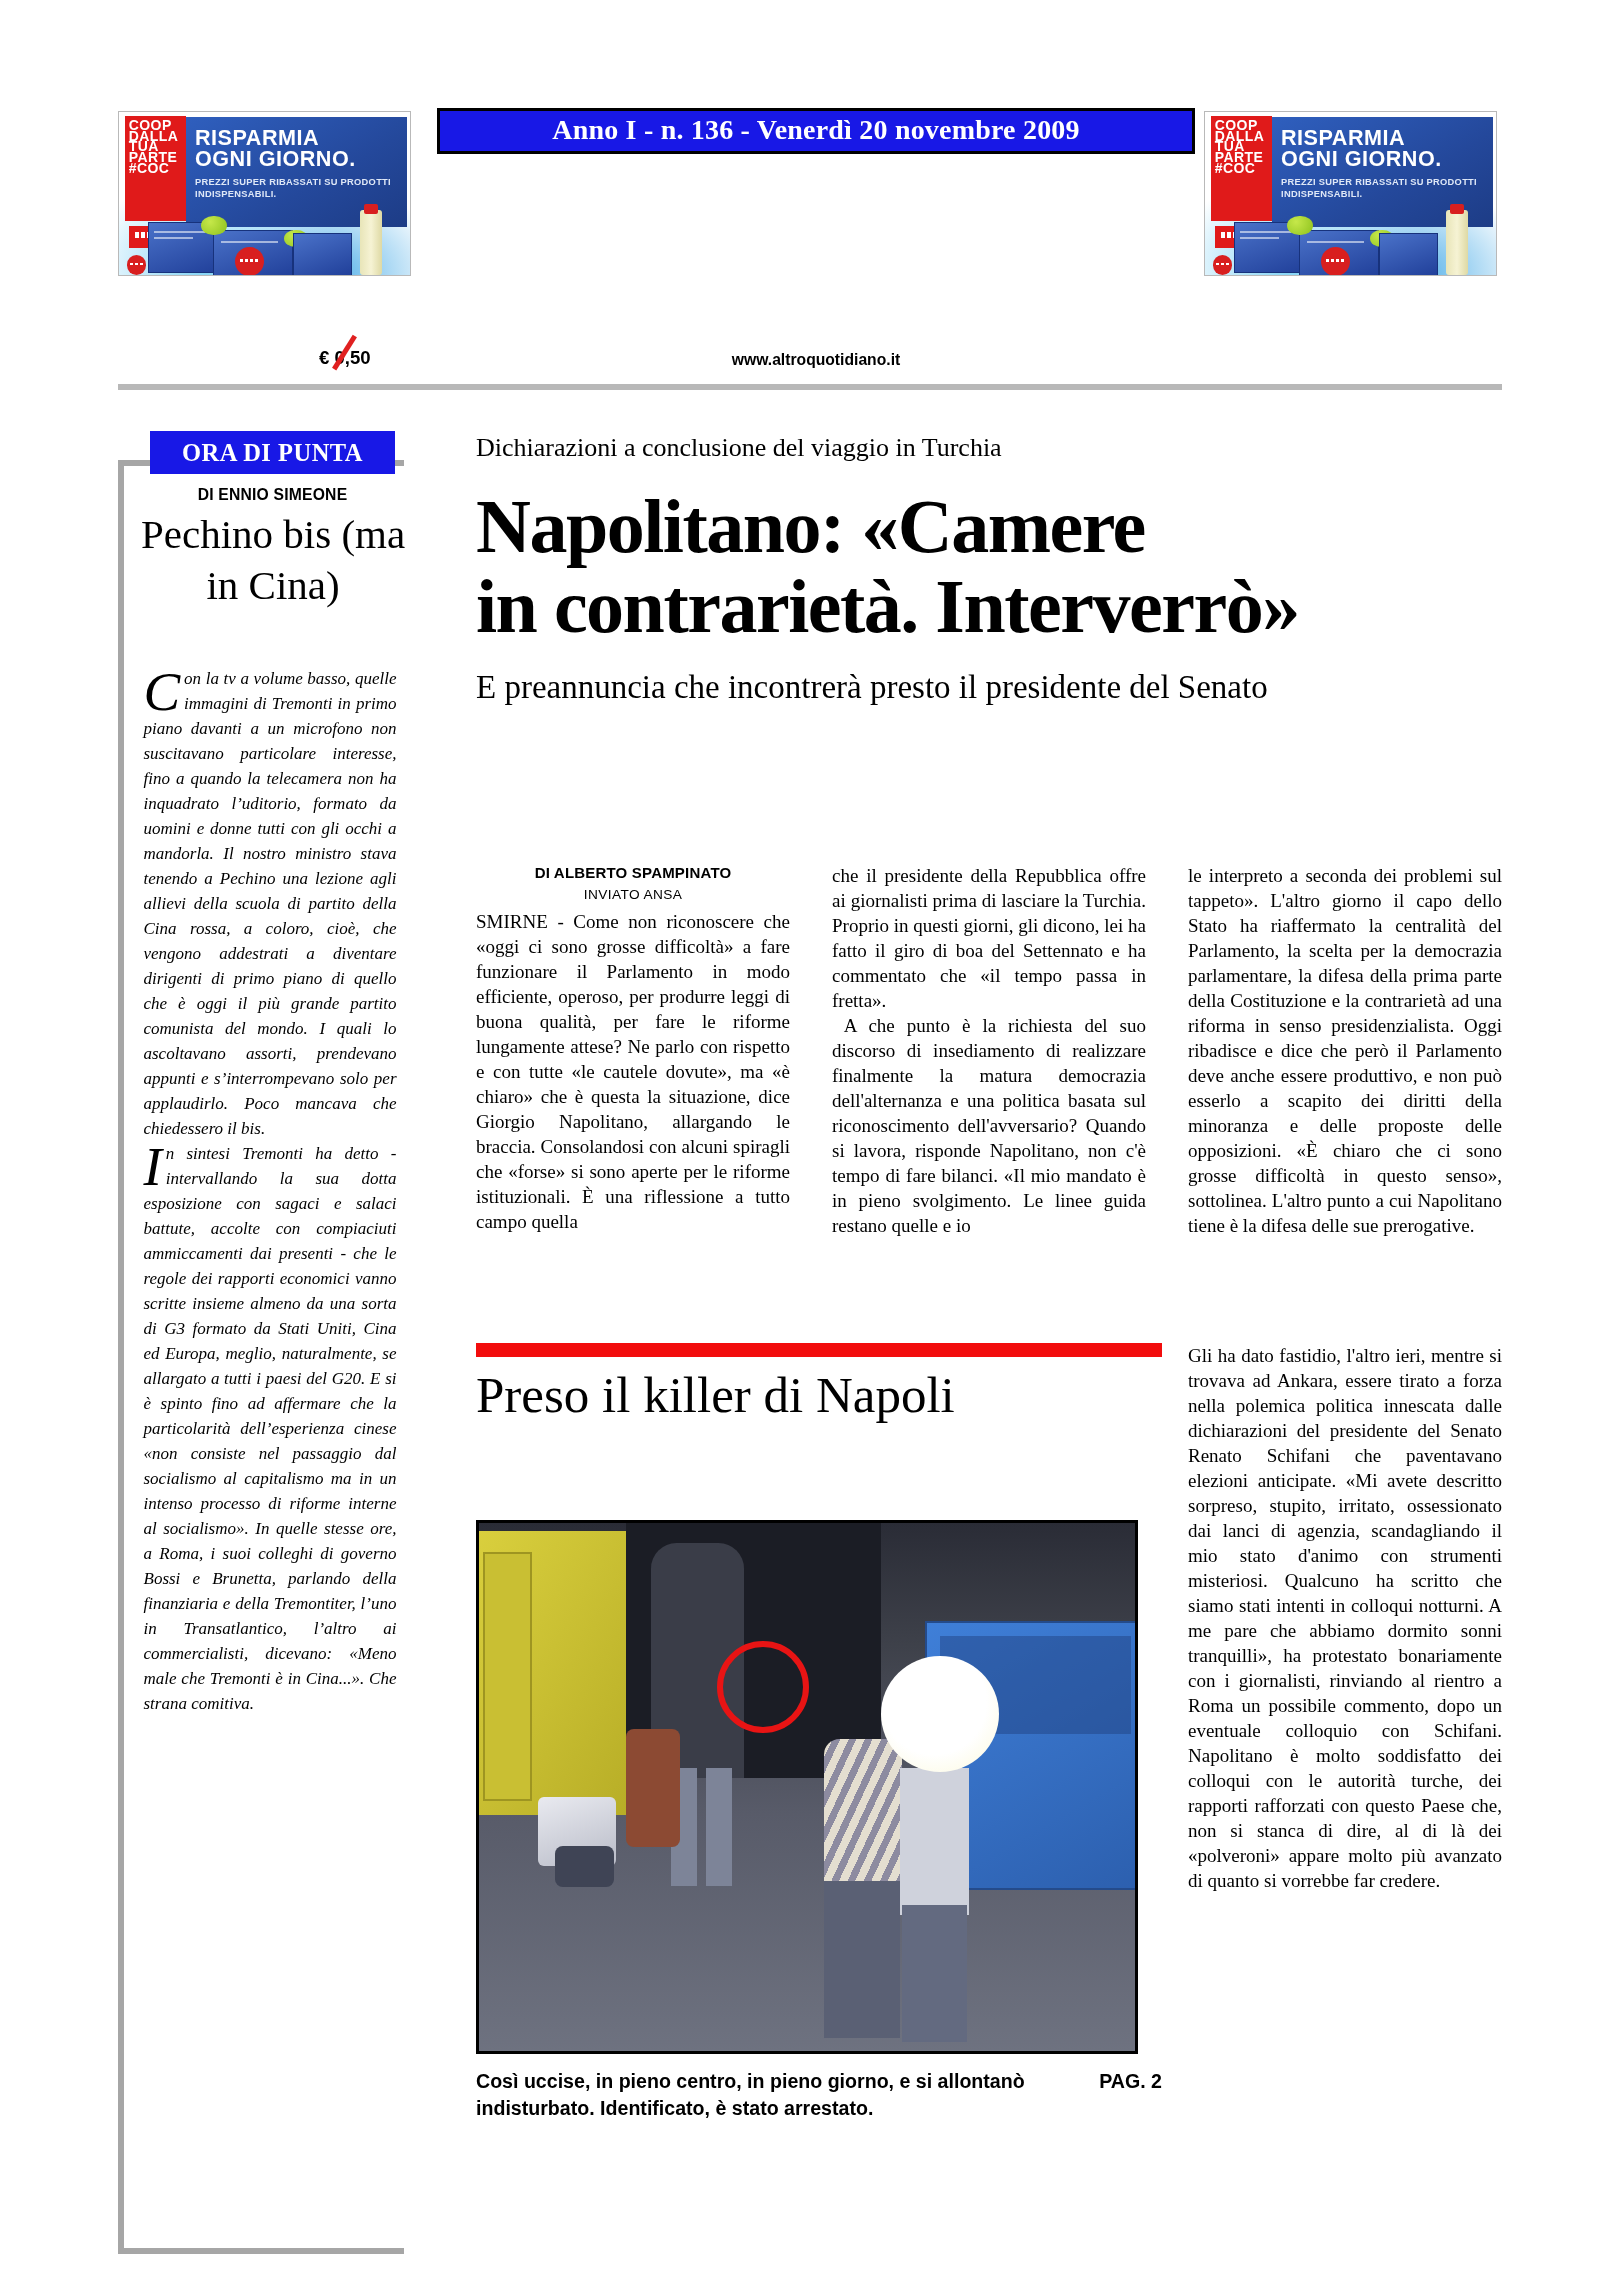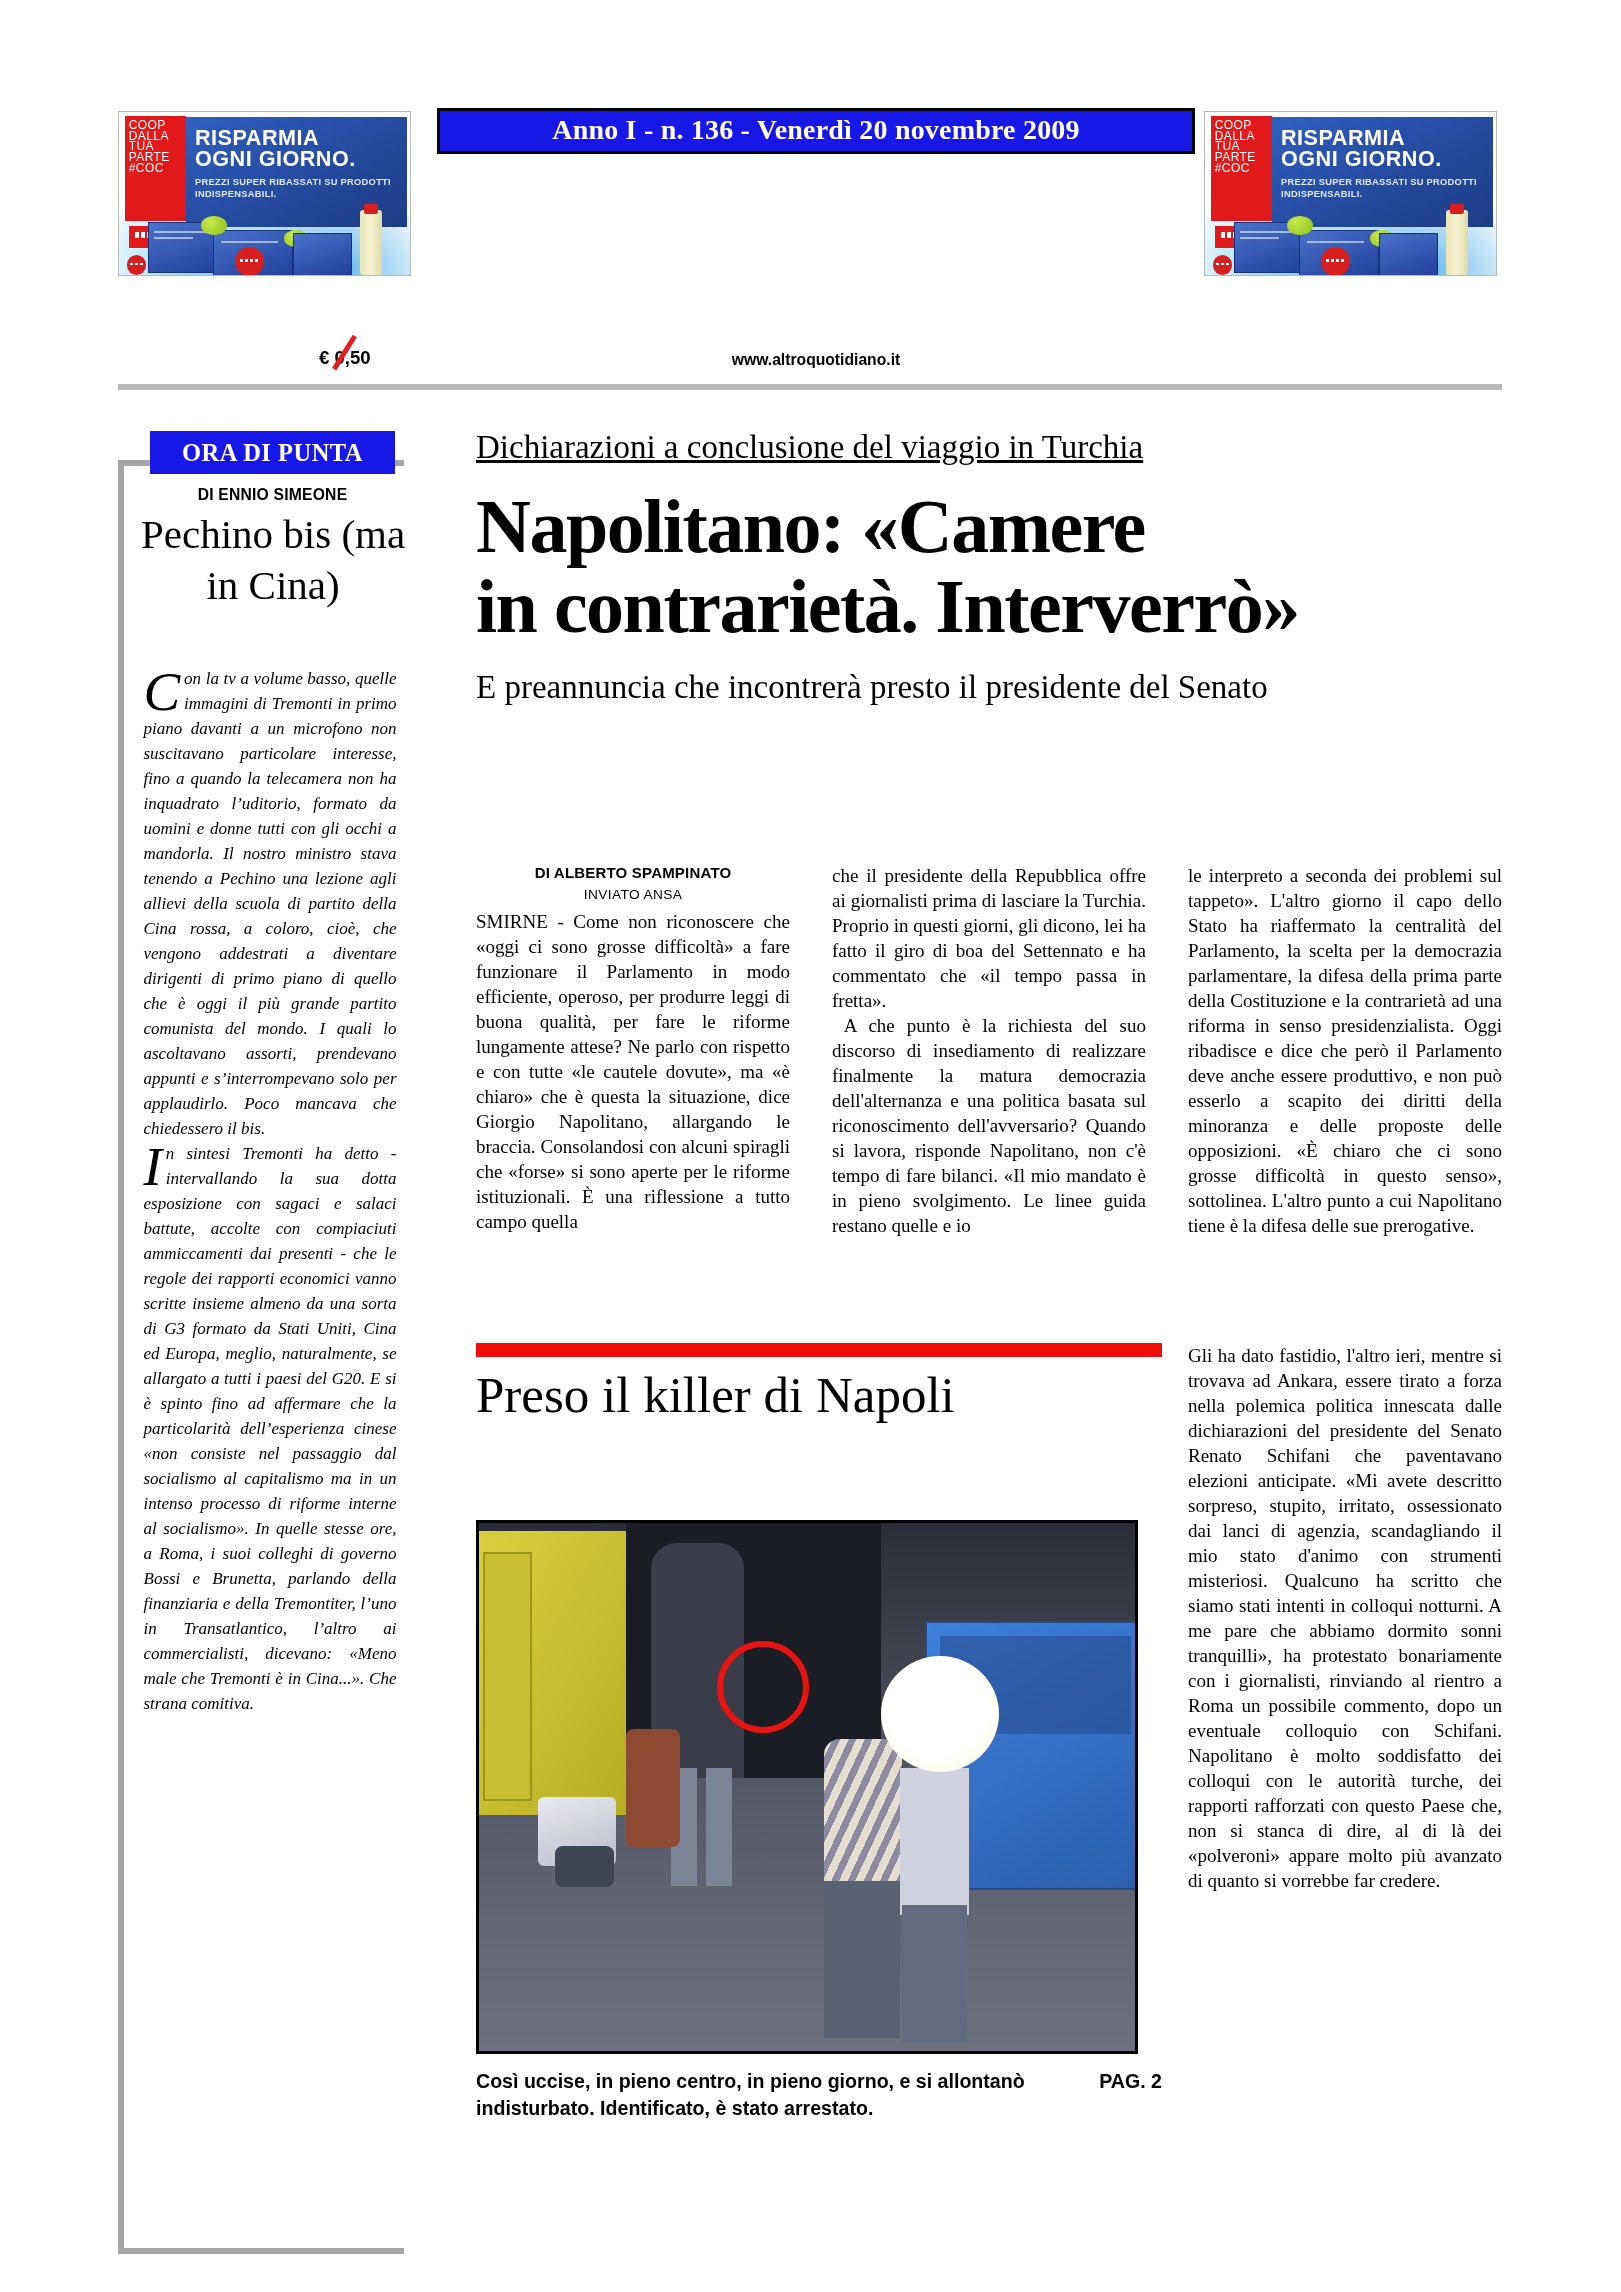--- a/index.html
+++ b/index.html
@@ -22,21 +22,21 @@
   .ad-inner{position:absolute;left:0;top:0;right:0;bottom:0;
     background:
       radial-gradient(ellipse at 30% 95%, #7fd2f5 0%, rgba(127,210,245,0) 42%),
       radial-gradient(ellipse at 72% 100%, #53b0e8 0%, rgba(83,176,232,0) 40%),
       linear-gradient(#ffffff 0%,#ffffff 100%);
   }
   .ad-blue{position:absolute;left:67px;top:4.9px;width:221px;height:110px;
     background:linear-gradient(150deg,#2f5fbe 0%,#24489b 60%,#1d3c86 100%);}
   .ad-red{position:absolute;left:5.9px;top:3.9px;width:61px;height:105px;background:#e01a1a;}
   .ad-red-txt{position:absolute;left:9.8px;top:7.8px;width:45px;color:#fff;
-    font-family:"Liberation Sans",sans-serif;font-weight:normal;font-size:12px;line-height:10.8px;letter-spacing:0.4px;}
+    font-family:"Liberation Sans",sans-serif;font-weight:bold;font-size:14px;line-height:10.8px;letter-spacing:0.4px;}
   .ad-coop{position:absolute;left:9.8px;top:114px;width:53px;height:21.6px;background:#e01a1a;}
   .ad-coop:after{content:"";position:absolute;left:5.9px;top:5.9px;width:41px;height:5.9px;
     background:repeating-linear-gradient(90deg,#fff 0 3.9px,#e01a1a 3.9px 5.9px);}
   .ad-h1{position:absolute;left:76px;top:13.7px;color:#fff;
     font-family:"Liberation Sans",sans-serif;font-weight:bold;font-size:21.6px;line-height:23.5px;letter-spacing:0.5px;}
   .ad-h2{position:absolute;left:76px;top:65px;width:201px;color:#dfe8f7;
     font-family:"Liberation Sans",sans-serif;font-weight:bold;font-size:9.3px;line-height:11.8px;letter-spacing:0.3px;}
   .ad-prod{position:absolute;left:0;bottom:0;width:100%;height:71px;}
   .bx{position:absolute;background:linear-gradient(160deg,#4a72c9,#21409a);border:1px solid #17327c;}
   .bxl{position:absolute;background:rgba(255,255,255,.55);height:2px;}
@@ -85,21 +85,21 @@
   .sb-title{position:absolute;left:21.6px;top:78px;width:267px;text-align:center;
     font-family:"Liberation Serif",serif;font-size:41px;line-height:51px;}
   .sb-body{position:absolute;left:25.5px;top:235px;width:253px;
     font-family:"Liberation Serif",serif;font-style:italic;font-size:17px;line-height:25px;
     text-align:justify;}
   .sb-body p{margin:0;text-indent:0;}
   .dropcap{float:left;font-size:55px;line-height:43px;padding:3.9px 3.9px 0 0;font-style:italic;font-weight:normal;}
 
   
   .main{position:absolute;left:476px;top:423px;width:1025px;}
-  .kicker{font-family:"Liberation Serif",serif;font-size:33px;line-height:49px;text-decoration:underline;}
+  .kicker{font-family:"Liberation Serif",serif;font-size:26px;line-height:49px;}
   .headline{font-family:"Liberation Serif",serif;font-weight:bold;font-size:76px;line-height:80px;
     letter-spacing:-1.5px;margin-top:13.7px;}
   .subhead{font-family:"Liberation Serif",serif;font-size:33px;line-height:41px;margin-top:21.6px;}
 
   .cols{position:absolute;left:476px;top:863px;width:1025px;}
   .col{position:absolute;top:0;width:314px;
     font-family:"Liberation Serif",serif;font-size:19px;line-height:25px;text-align:justify;}
   .col p{margin:0;}
   .col p + p{text-indent:11.8px;}
   .c1{left:0;}

